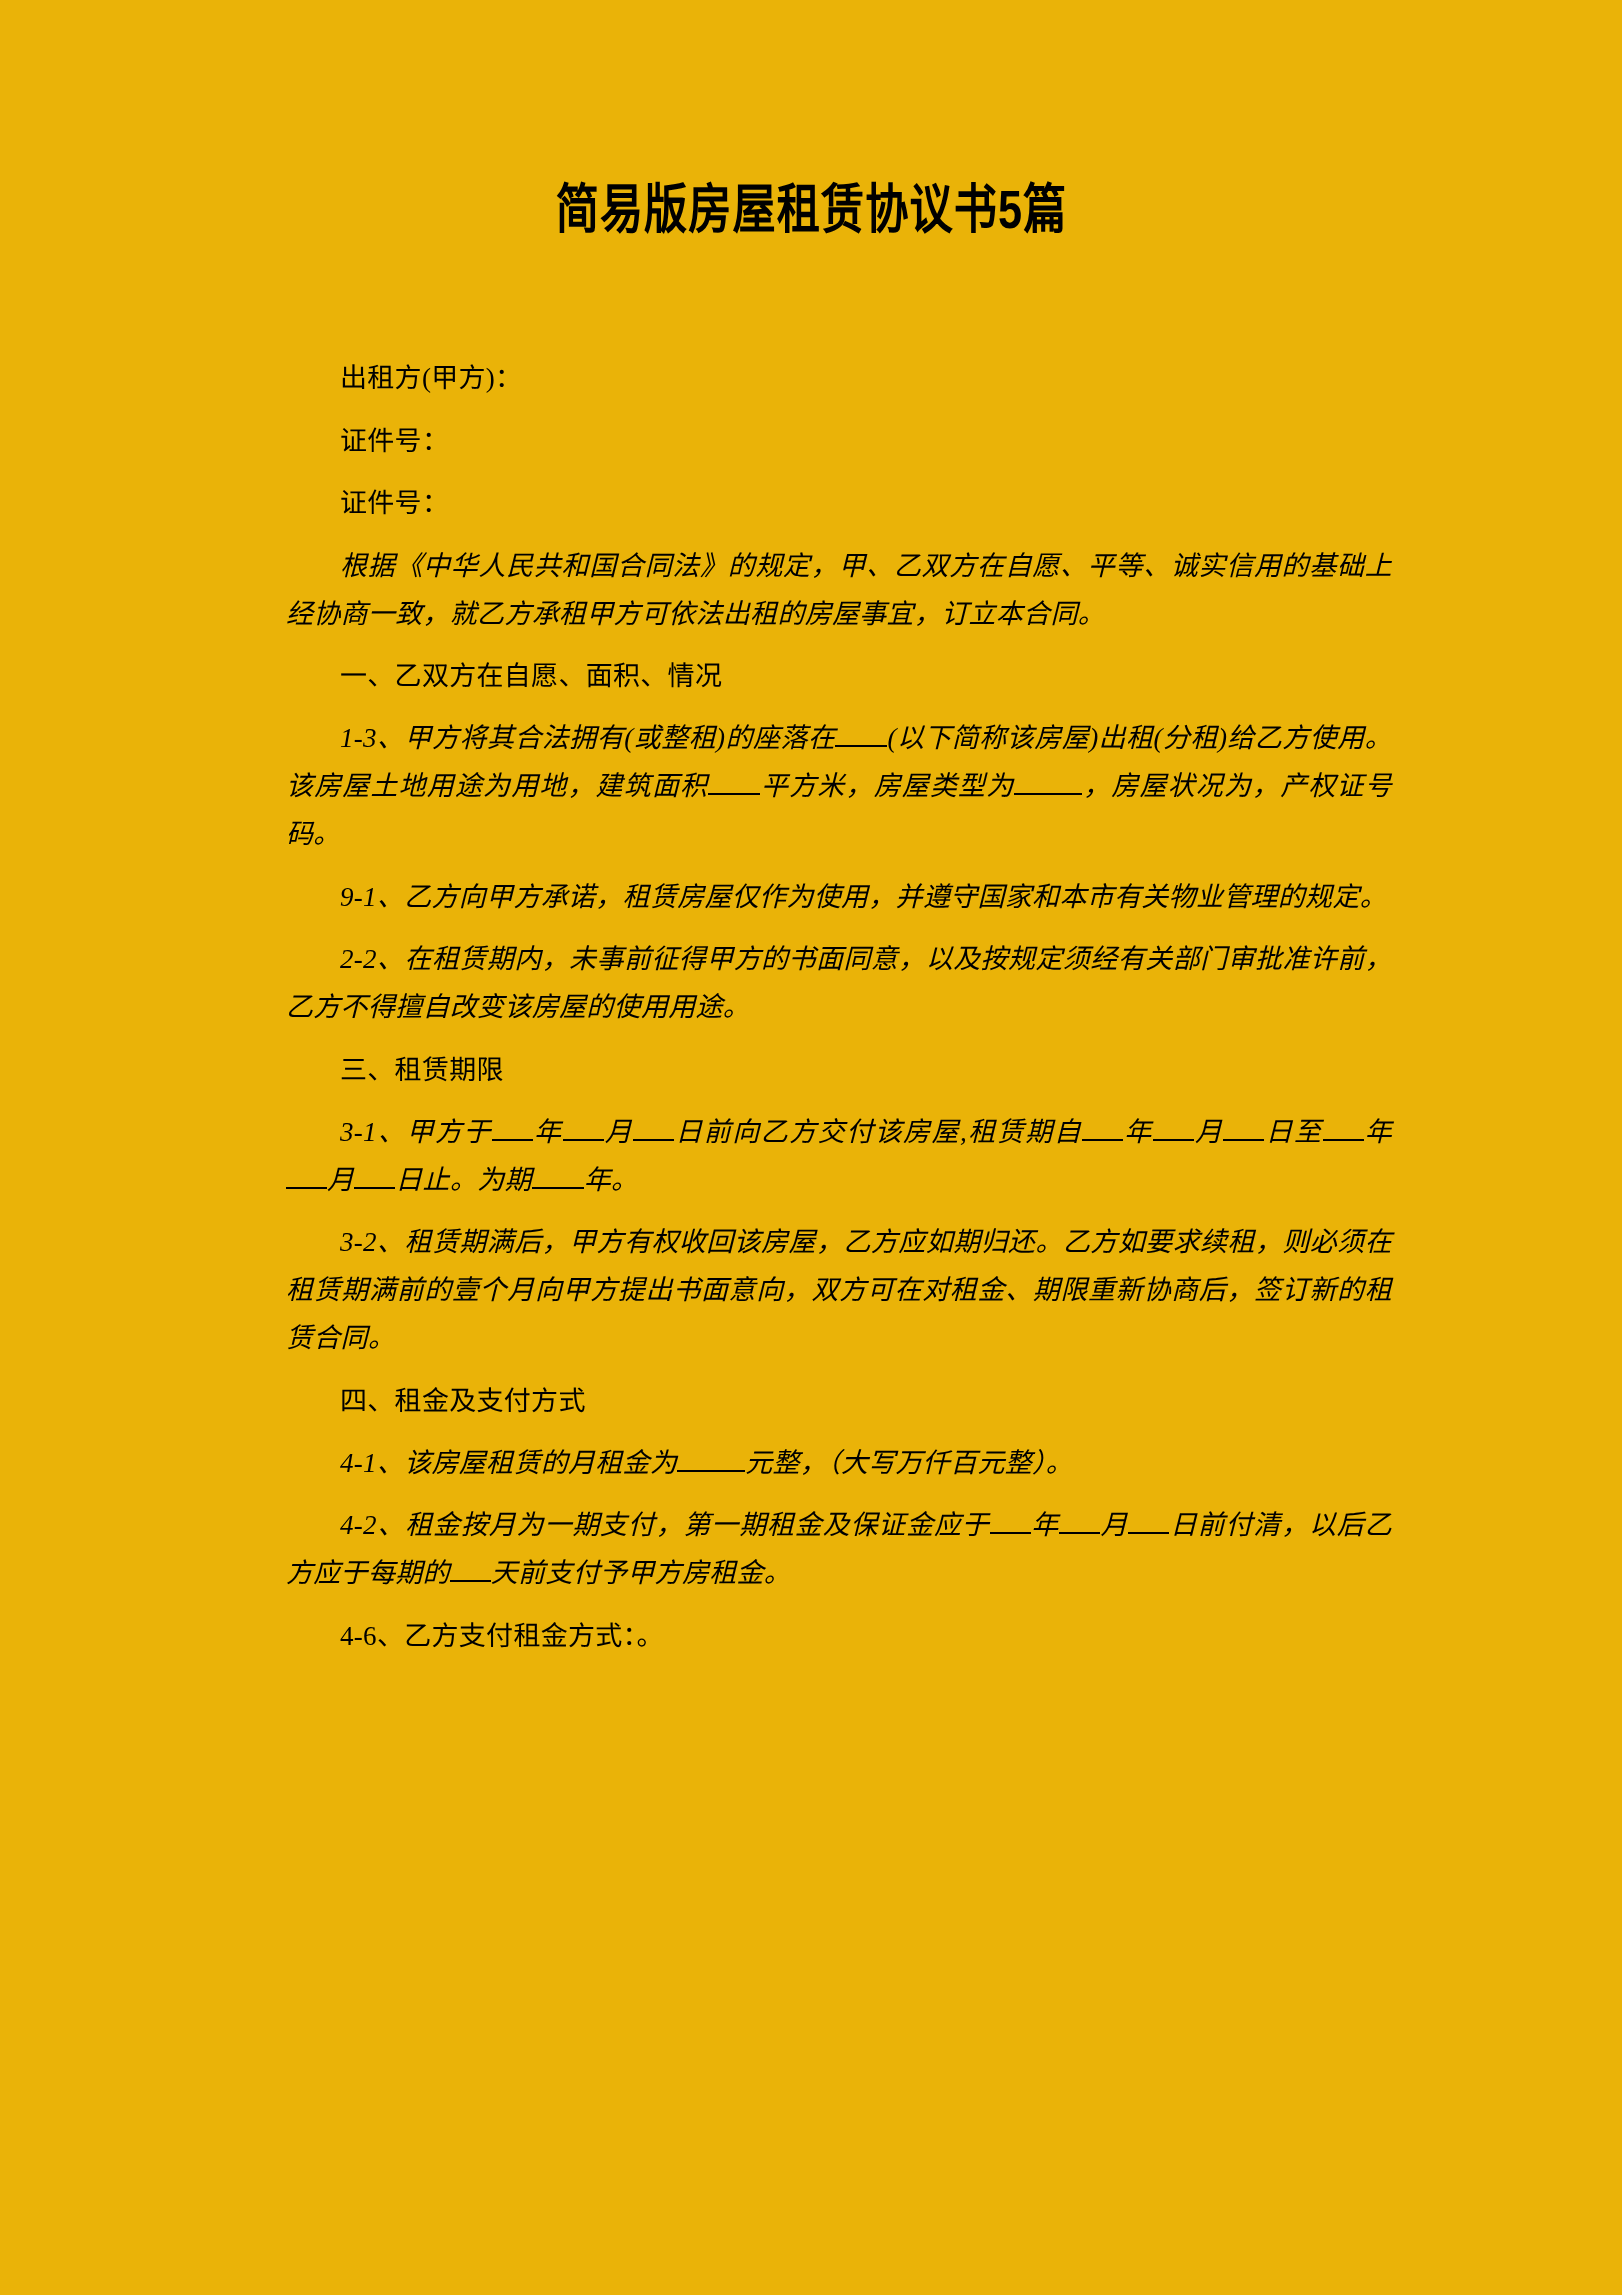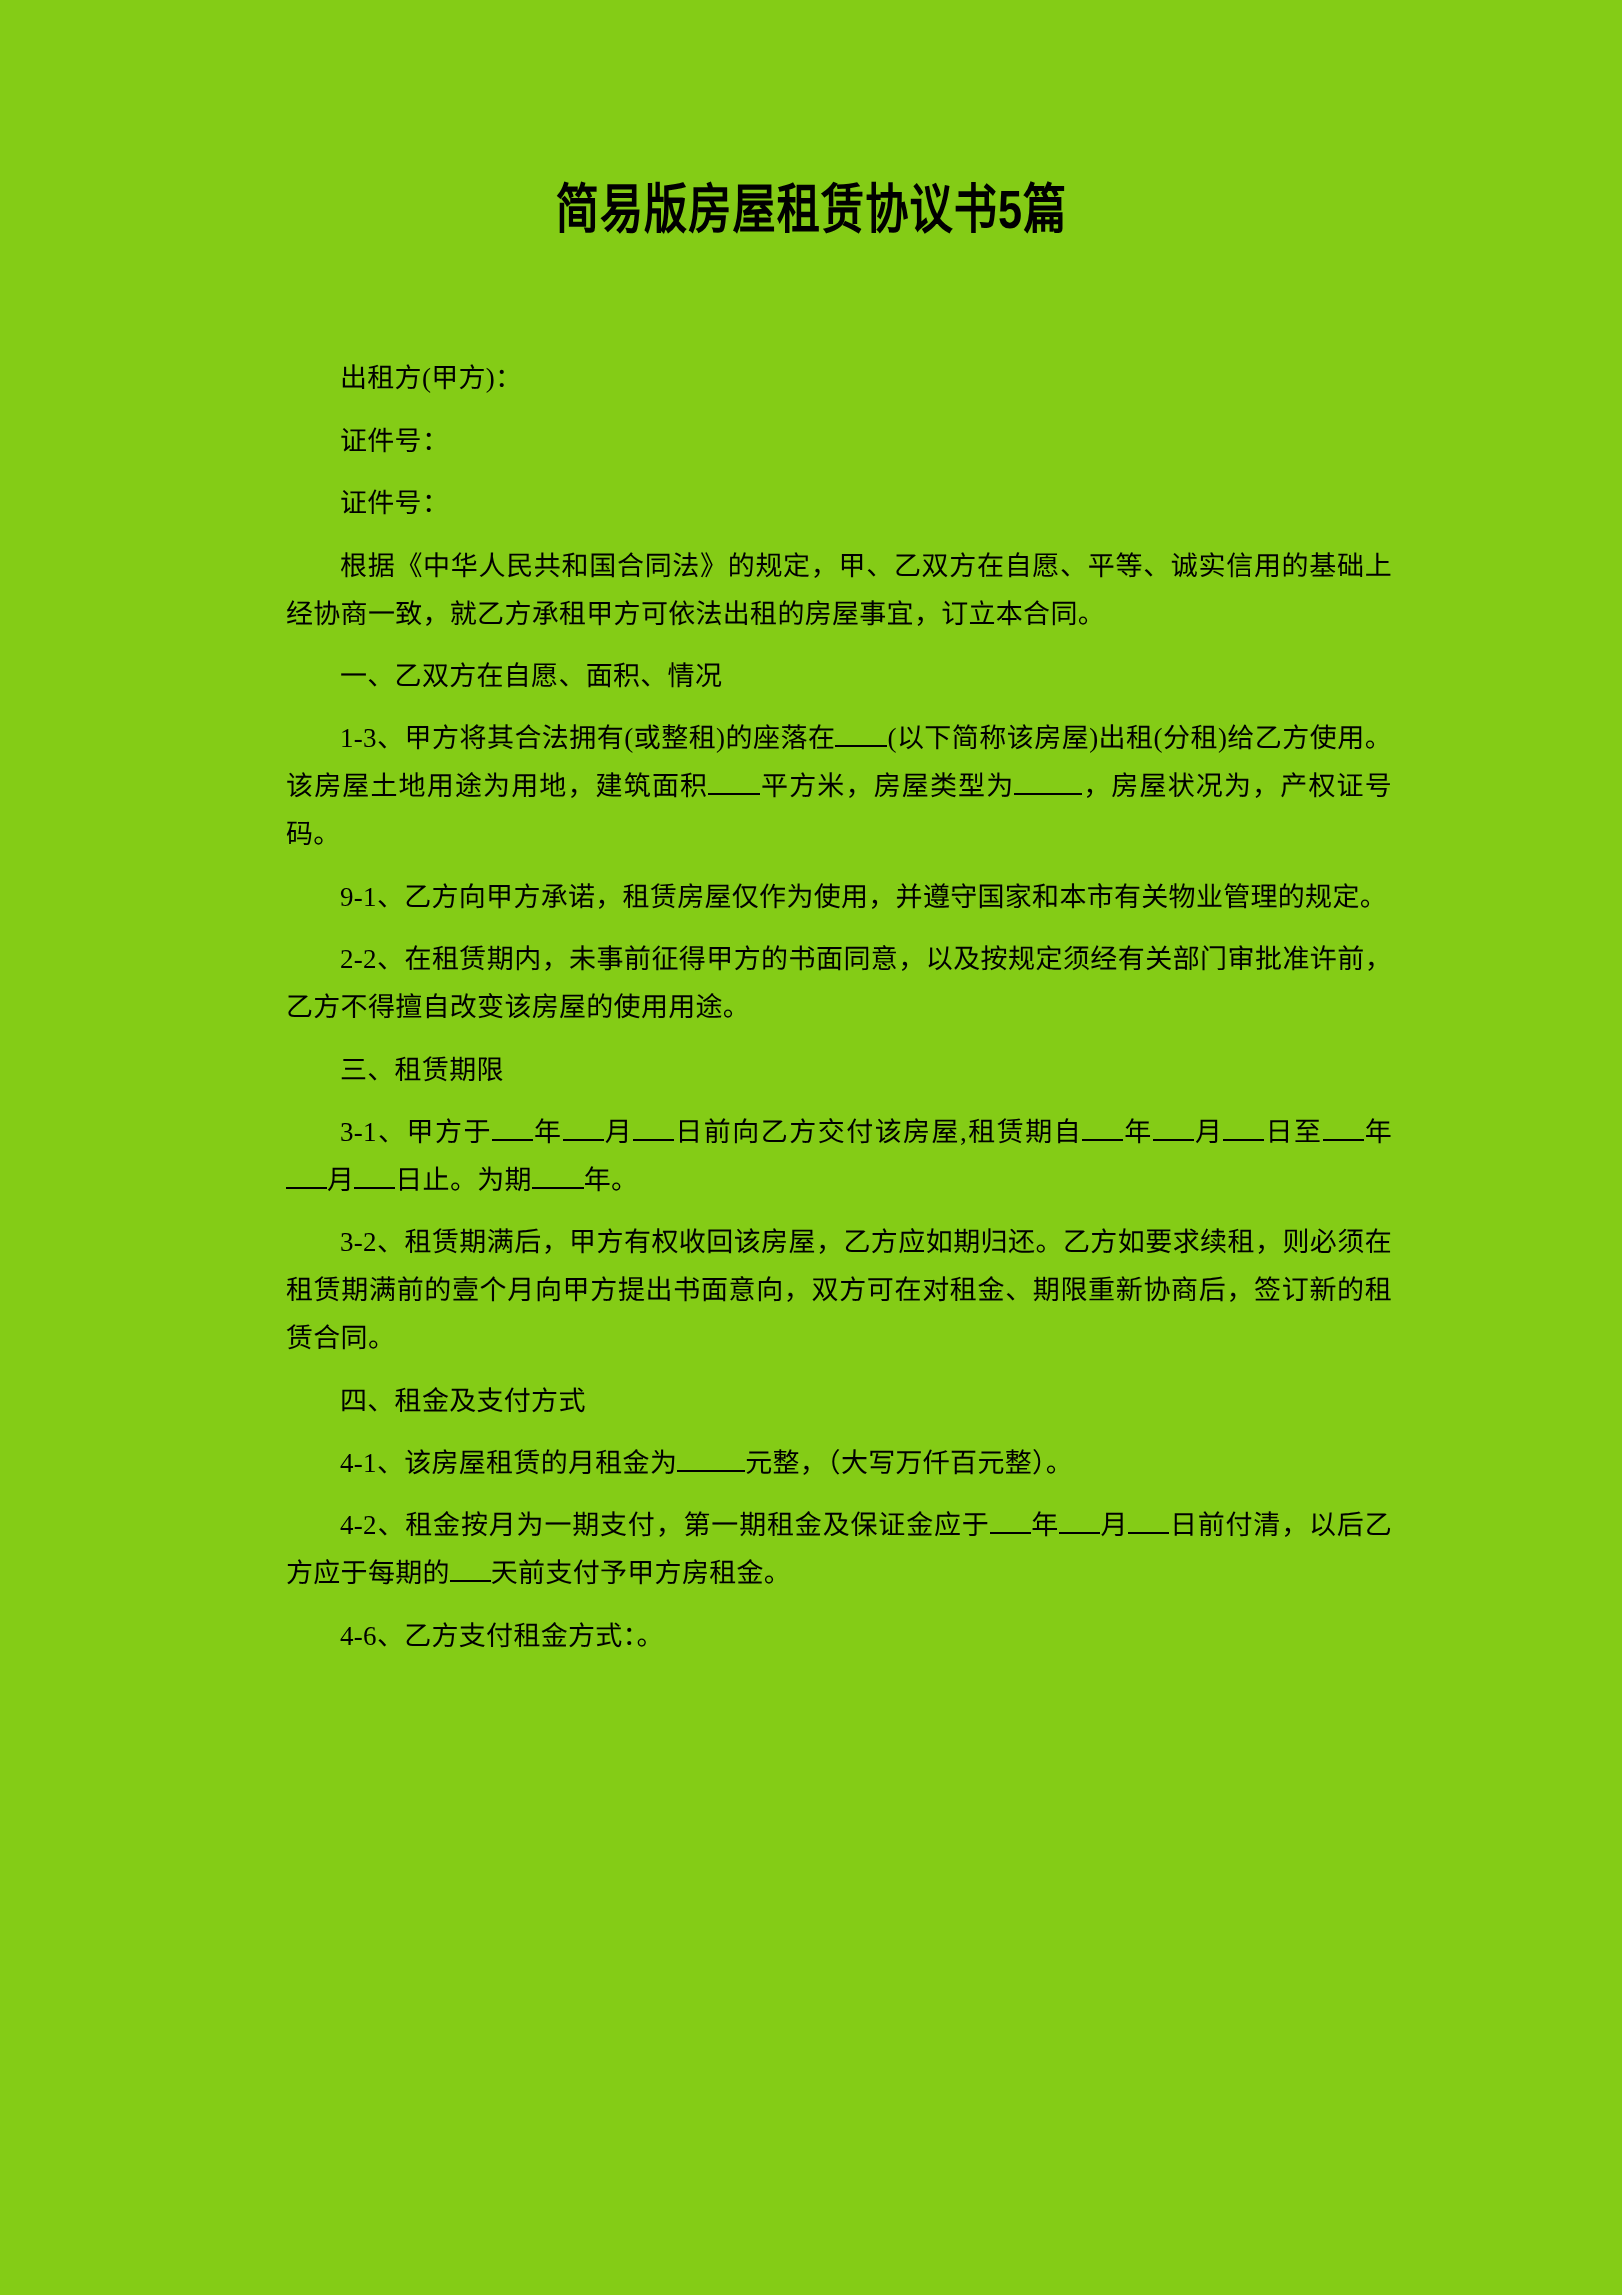--- a/index.html
+++ b/index.html
@@ -5,21 +5,21 @@
 <style>
   html, body {
     margin: 0;
     padding: 0;
     background: #ffffff;
   }
   .page {
     position: relative;
     width: 1623px;
     height: 2295px;
-    background: #84cc16;
+    background: #eab308;
     box-sizing: border-box;
     overflow: hidden;
     font-family: "Liberation Serif", "DejaVu Serif", serif;
     color: #000000;
   }
 
   
   .doc-title {
     position: absolute;
     top: 175px;
@@ -51,20 +51,21 @@
     text-align: justify;
     text-justify: inter-ideograph;
     margin: 0 0 14.4px 0;
     word-break: break-all;
     letter-spacing: 0.3px;
   }
 
   
   .para.flow {
     text-align: justify;
+    font-style: italic;
   }
 
   .blank {
     display: inline-block;
     border-bottom: 2px solid #000;
     vertical-align: baseline;
   }
   .blank.w2 { width: 41px; }
   .blank.w3 { width: 52px; }
   .blank.w4 { width: 68px; }

